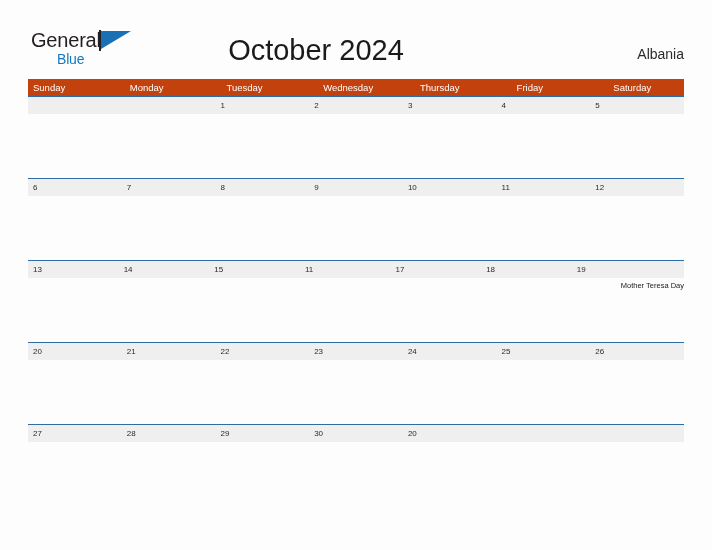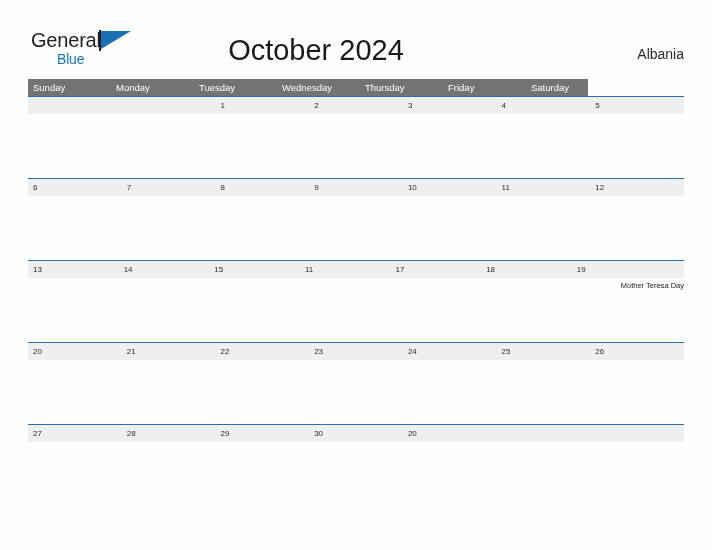--- a/index.html
+++ b/index.html
@@ -98,23 +98,23 @@
   
   .calendar {
     position: absolute;
     left: 28px;
     top: 79px;
     width: 656px;
   }
 
   .weekday-row {
     display: flex;
-    width: 560px;
+    width: 656px;
     height: 17px;
-    background: #737373;
+    background: #c2410c;
     gap: 21px;
   }
   .weekday-cell {
     flex: 1 1 0;
     box-sizing: border-box;
     padding-left: 5px;
     font-size: 9.5px;
     color: #ffffff;
     line-height: 17px;
     white-space: nowrap;

